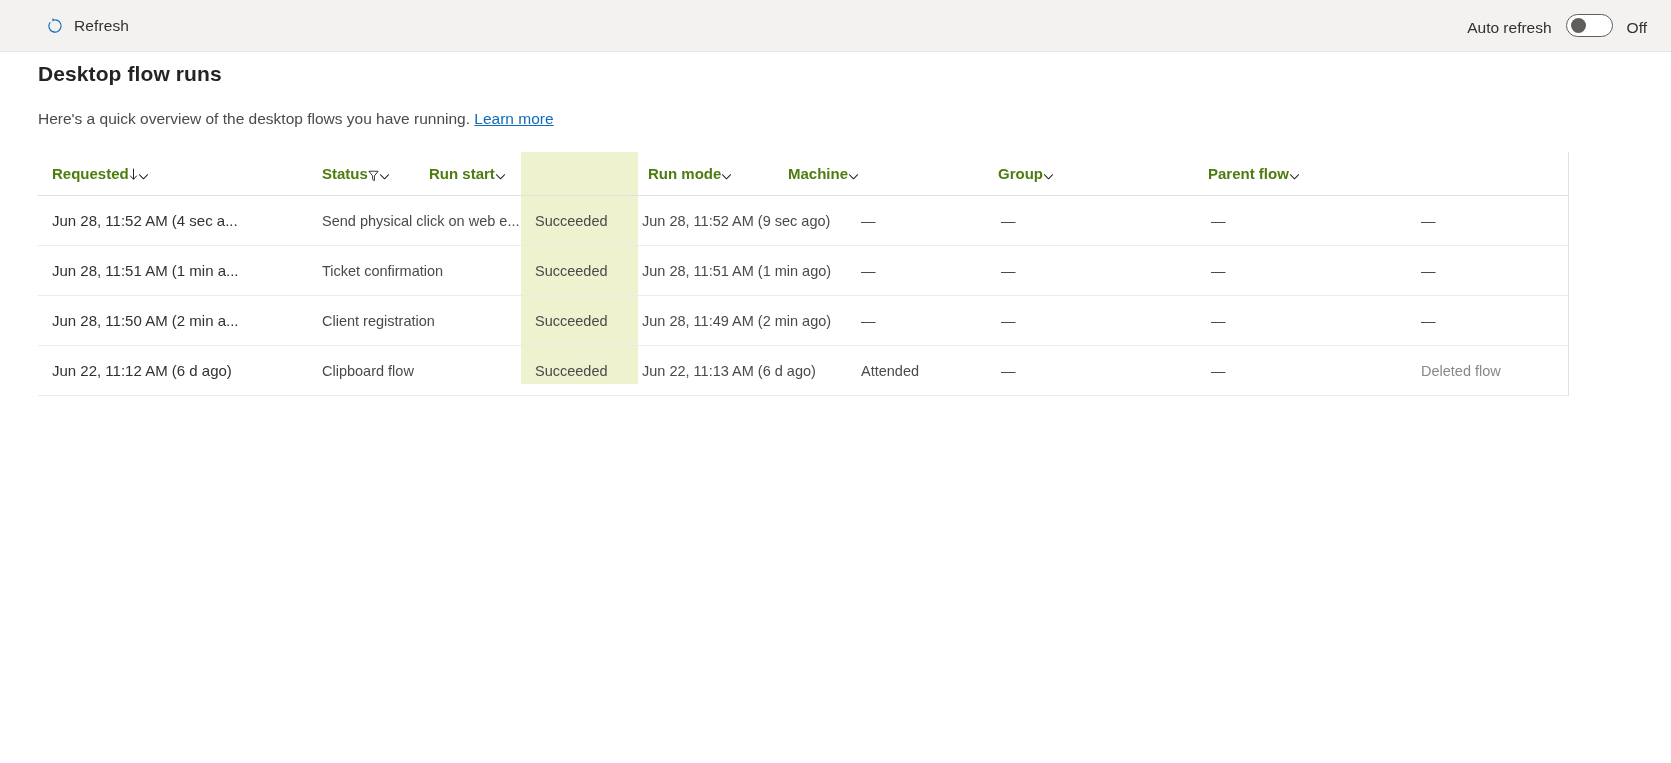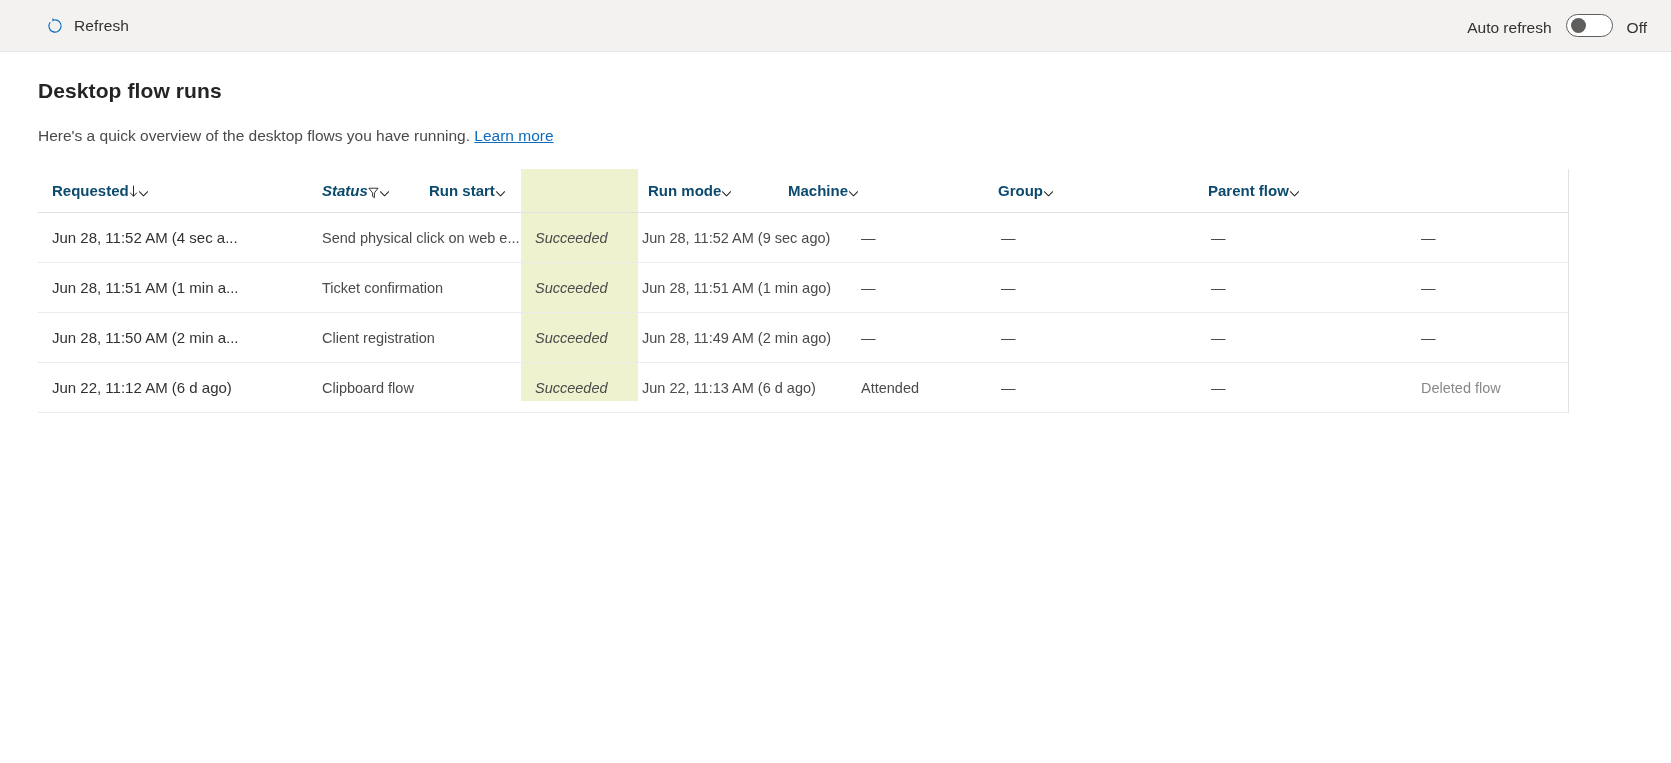--- a/index.html
+++ b/index.html
@@ -71,21 +71,21 @@
 
   
   .page {
     padding: 0 0 0 0;
     position: relative;
   }
   .page-title {
     font-size: 21px;
     font-weight: 600;
     color: #242424;
-    margin: 27px 0 0 38px;
+    margin: 10px 0 0 38px;
     letter-spacing: 0.1px;
   }
   .page-subtitle {
     font-size: 15.5px;
     color: #4a4a4a;
     margin: 24px 0 0 38px;
   }
   .learn-more {
     color: #0f6cbd;
     cursor: pointer;
@@ -127,25 +127,25 @@
     white-space: nowrap;
     overflow: hidden;
     text-overflow: clip;
     display: flex;
     align-items: center;
     height: 100%;
   }
   .grid-row.header .cell {
     font-size: 15px;
     font-weight: 600;
-    color: #0c4a6e;
+    color: #4d7c0f;
   }
   .cell.requested { width: 270px; }
   .cell.flow      { width: 213px; }
-  .cell.status    { width: 113px; font-style: italic; }
+  .cell.status    { width: 113px; }
   .cell.runstart  { width: 213px; padding-left: 8px; }
   .cell.runmode   { width: 140px; }
   .cell.machine   { width: 210px; }
   .cell.group     { width: 210px; }
   .cell.parent    { width: 158px; }
 
   .grid-row.data .cell.requested {
     color: #323130;
     font-size: 15px;
   }

